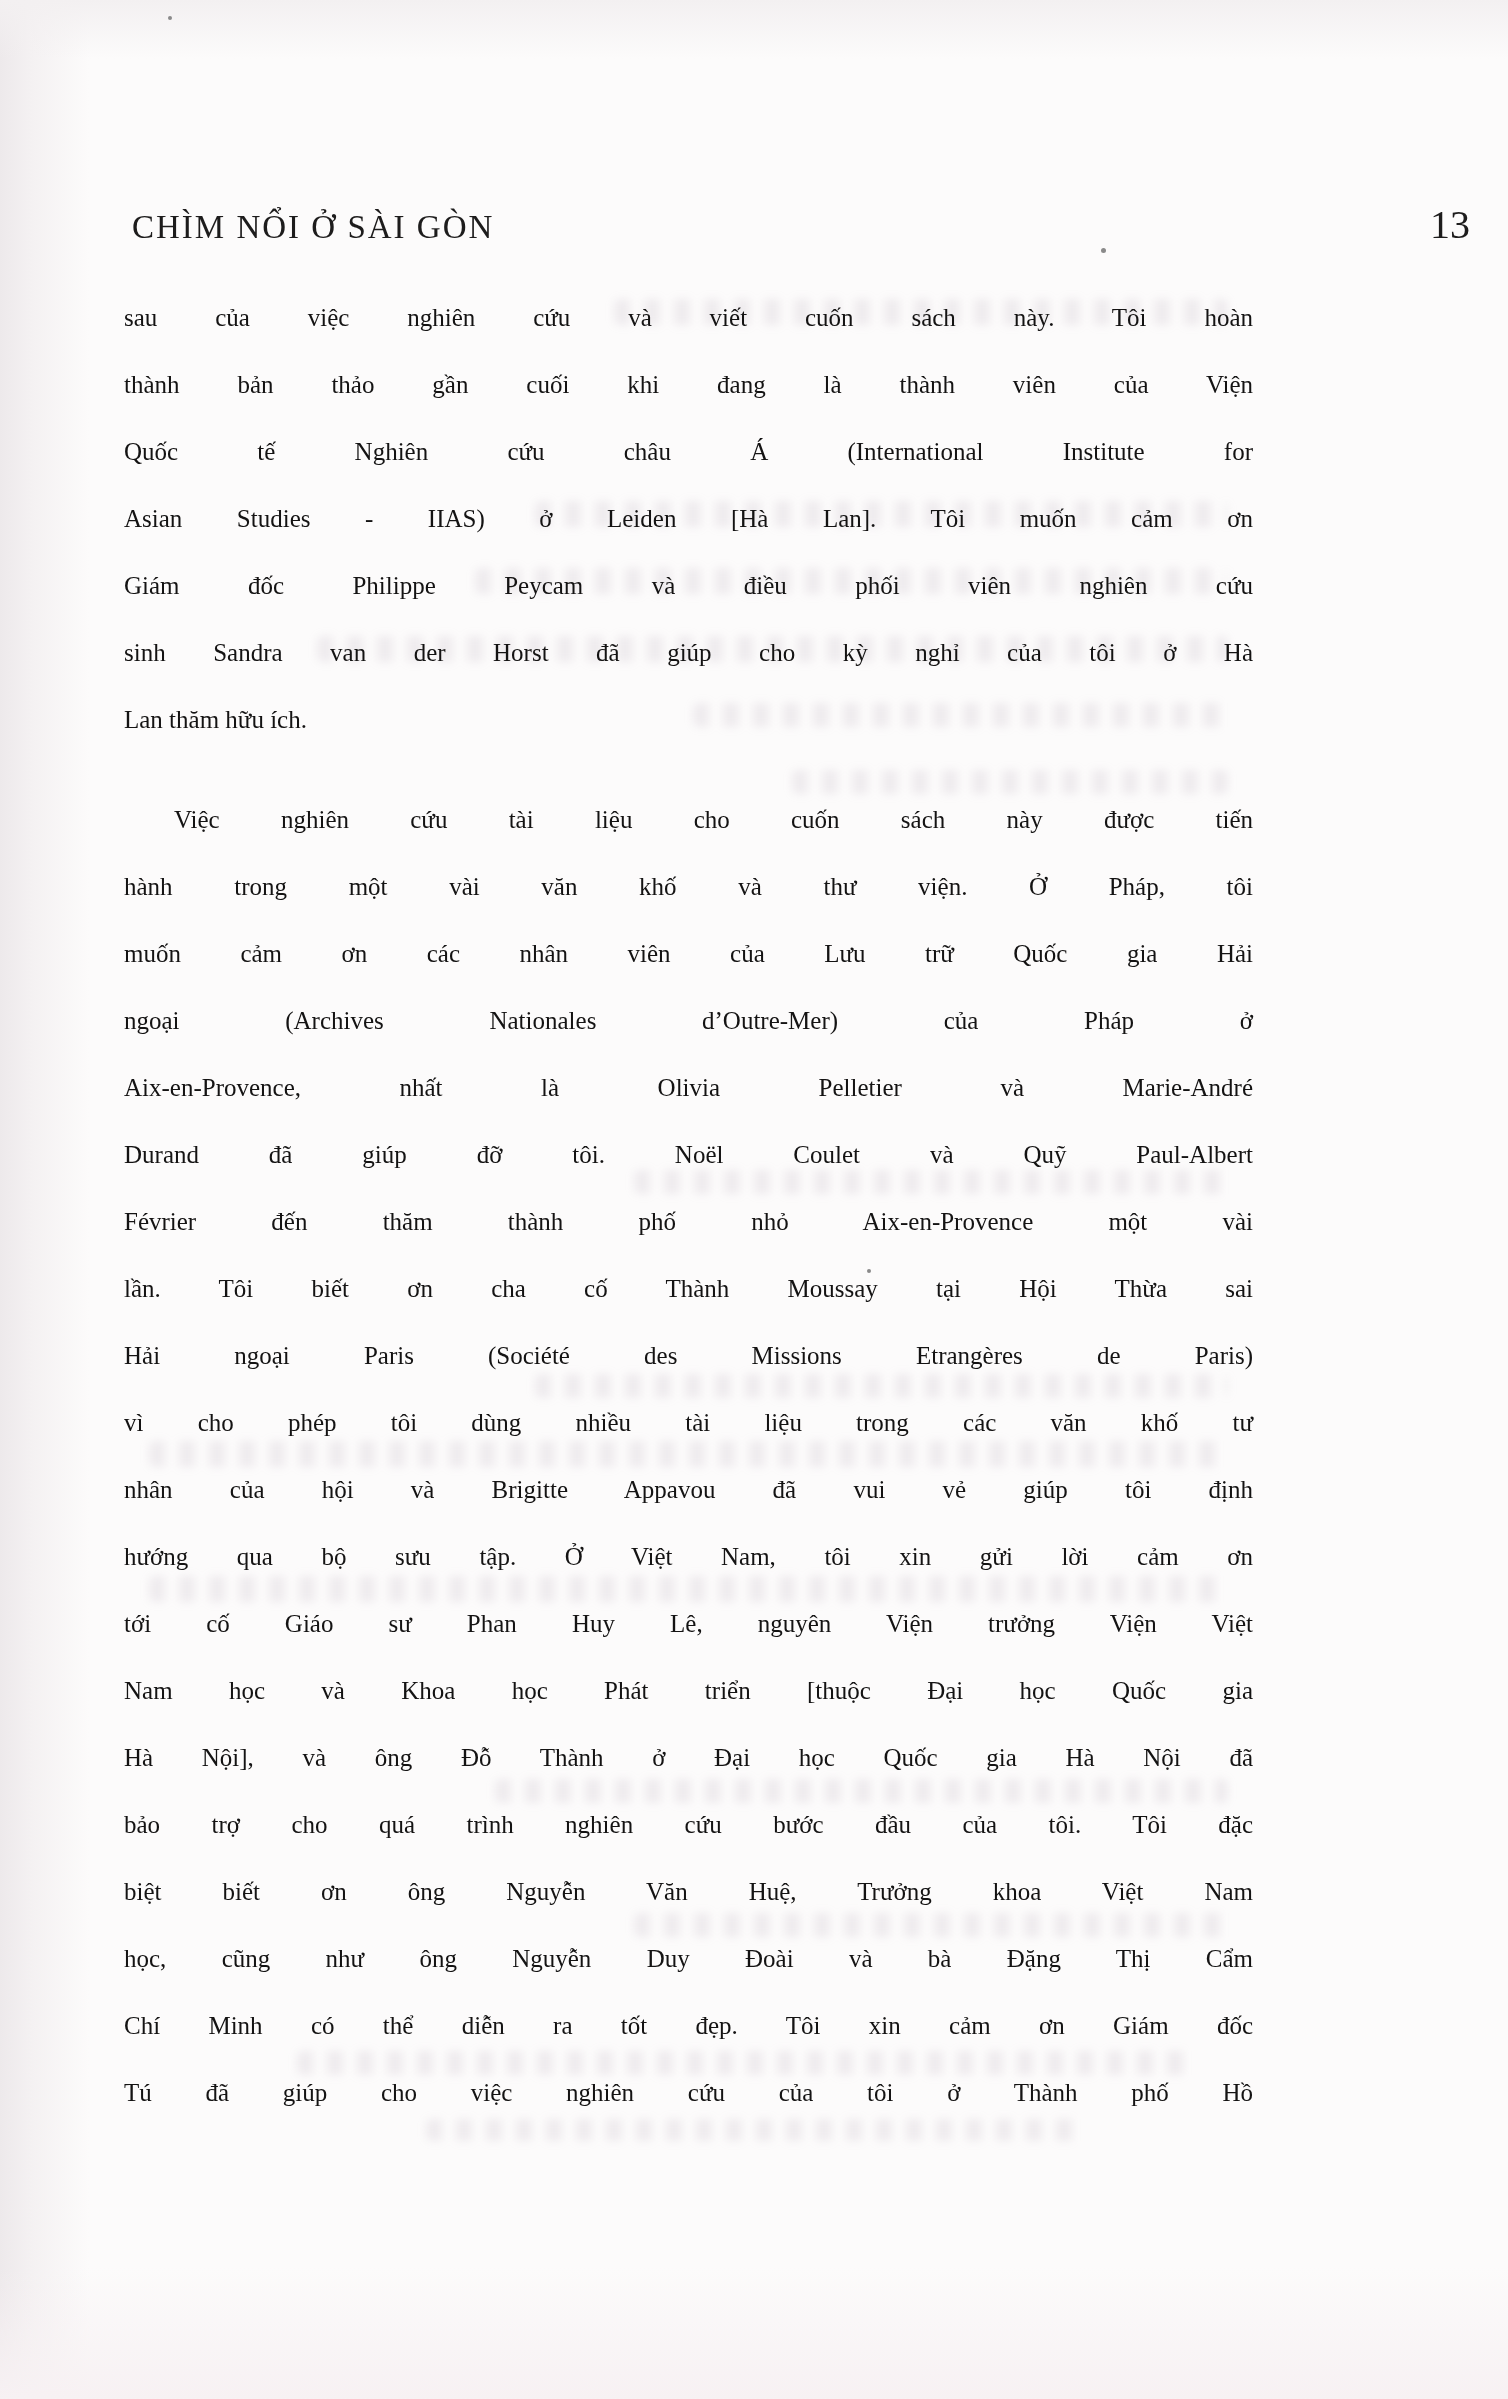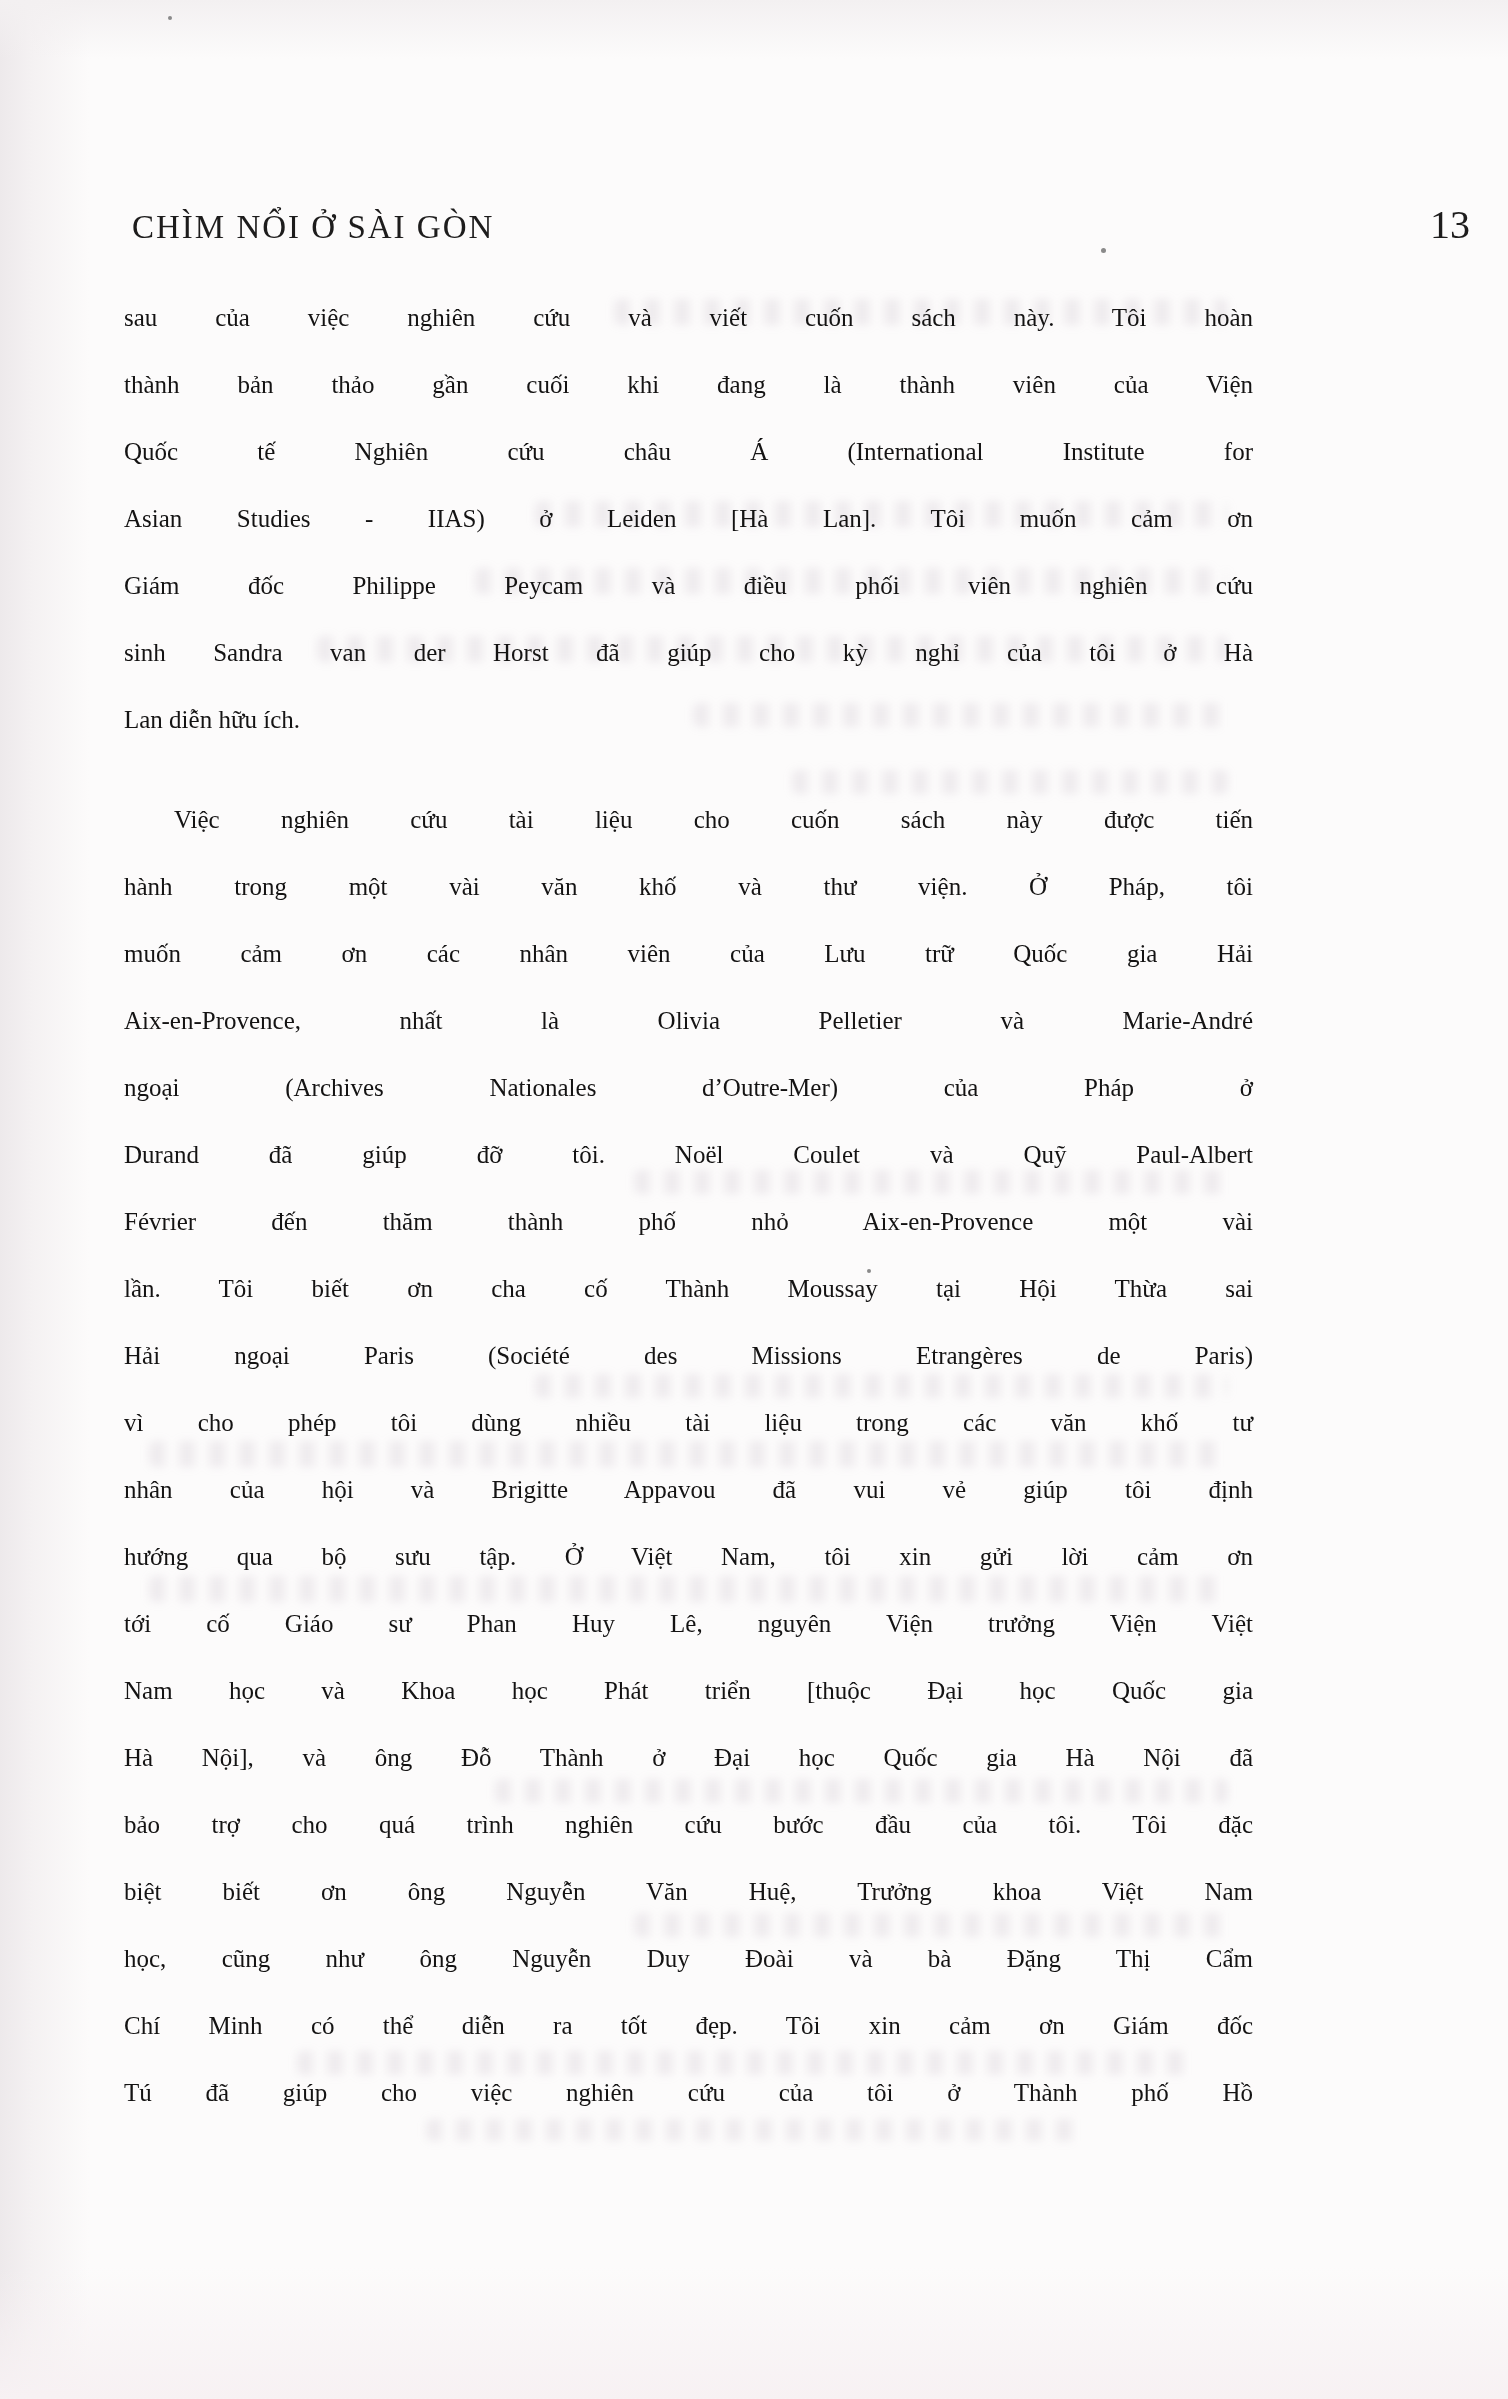--- a/index.html
+++ b/index.html
@@ -94,28 +94,28 @@
 <div class="page-number">13</div>
 
 <div class="body-text">
   <div class="para ends-short">
       <div class="line">sau của việc nghiên cứu và viết cuốn sách này. Tôi hoàn</div>
       <div class="line">thành bản thảo gần cuối khi đang là thành viên của Viện</div>
       <div class="line">Quốc tế Nghiên cứu châu Á (International Institute for</div>
       <div class="line">Asian Studies - IIAS) ở Leiden [Hà Lan]. Tôi muốn cảm ơn</div>
       <div class="line">Giám đốc Philippe Peycam và điều phối viên nghiên cứu</div>
       <div class="line">sinh Sandra van der Horst đã giúp cho kỳ nghỉ của tôi ở Hà</div>
-      <div class="line">Lan diễn hữu ích.</div>
+      <div class="line">Lan thăm hữu ích.</div>
     </div>
   <div class="para indent">
       <div class="line">Việc nghiên cứu tài liệu cho cuốn sách này được tiến</div>
       <div class="line">hành trong một vài văn khố và thư viện. Ở Pháp, tôi</div>
       <div class="line">muốn cảm ơn các nhân viên của Lưu trữ Quốc gia Hải</div>
+      <div class="line">ngoại (Archives Nationales d’Outre-Mer) của Pháp ở</div>
       <div class="line">Aix-en-Provence, nhất là Olivia Pelletier và Marie-André</div>
-      <div class="line">ngoại (Archives Nationales d’Outre-Mer) của Pháp ở</div>
       <div class="line">Durand đã giúp đỡ tôi. Noël Coulet và Quỹ Paul-Albert</div>
       <div class="line">Février đến thăm thành phố nhỏ Aix-en-Provence một vài</div>
       <div class="line">lần. Tôi biết ơn cha cố Thành Moussay tại Hội Thừa sai</div>
       <div class="line">Hải ngoại Paris (Société des Missions Etrangères de Paris)</div>
       <div class="line">vì cho phép tôi dùng nhiều tài liệu trong các văn khố tư</div>
       <div class="line">nhân của hội và Brigitte Appavou đã vui vẻ giúp tôi định</div>
       <div class="line">hướng qua bộ sưu tập. Ở Việt Nam, tôi xin gửi lời cảm ơn</div>
       <div class="line">tới cố Giáo sư Phan Huy Lê, nguyên Viện trưởng Viện Việt</div>
       <div class="line">Nam học và Khoa học Phát triển [thuộc Đại học Quốc gia</div>
       <div class="line">Hà Nội], và ông Đỗ Thành ở Đại học Quốc gia Hà Nội đã</div>

